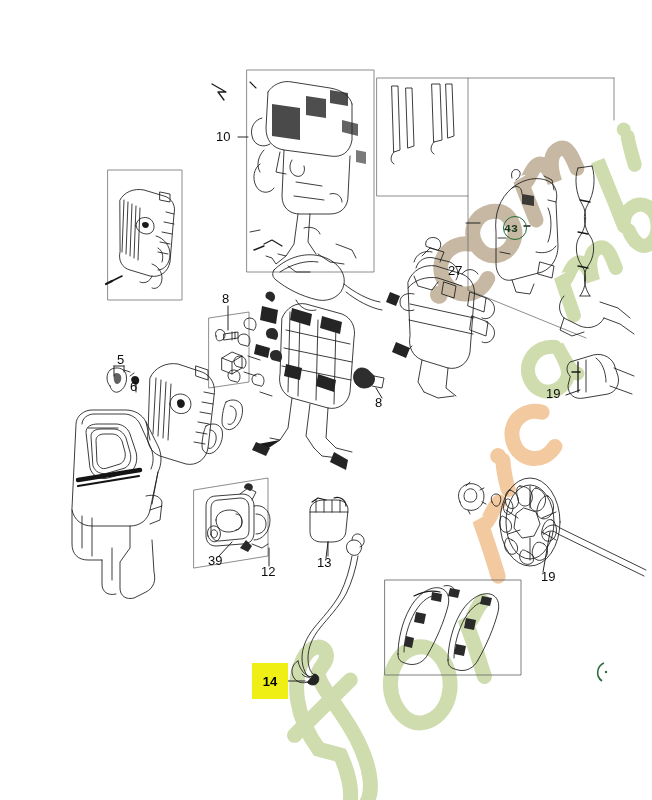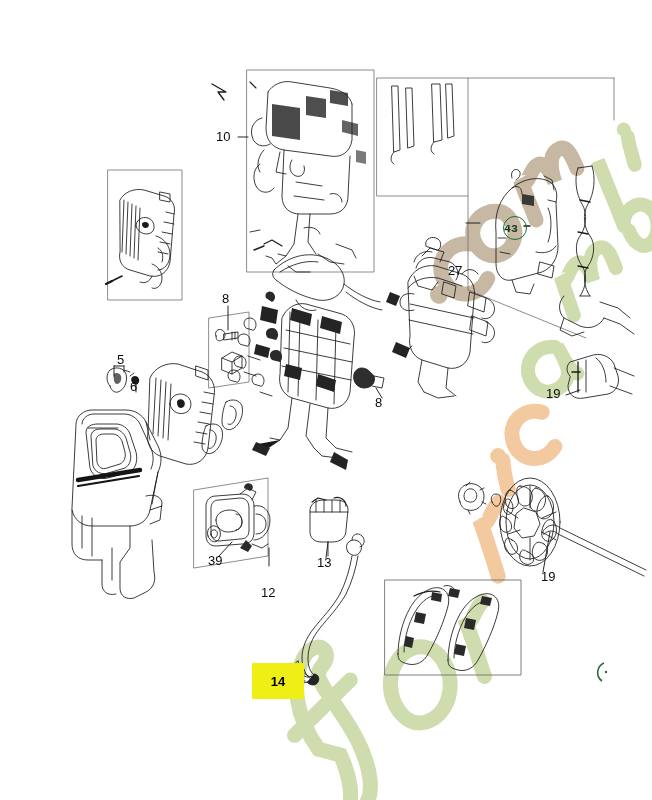--- a/index.html
+++ b/index.html
@@ -510,23 +510,23 @@
   <div class="lbl lbl-12" style="left:222px;top:292px;">8</div>
 
   <div class="lbl lbl-12" style="left:117px;top:353px;">5</div>
 
   <div class="lbl lbl-12" style="left:130px;top:380px;">6</div>
 
   <div class="lbl lbl-12" style="left:375px;top:396px;">8</div>
 
   <div class="lbl lbl-12" style="left:208px;top:554px;">39</div>
 
-  <div class="lbl lbl-12" style="left:261px;top:586px;">12</div>
+  <div class="lbl lbl-12" style="left:261px;top:565px;">12</div>
 
   <div class="lbl lbl-13" style="left:317px;top:556px;">13</div>
 
   <div class="lbl lbl-12" style="left:535px;top:570px;margin-left:6px;">19</div>
 
-  <div class="hl" style="left:252px;top:663px;width:52px;height:36px;">
+  <div class="hl" style="left:252px;top:663px;width:36px;height:36px;">
     <span>14</span>
   </div>
 
 </div>
 
 </body></html>

